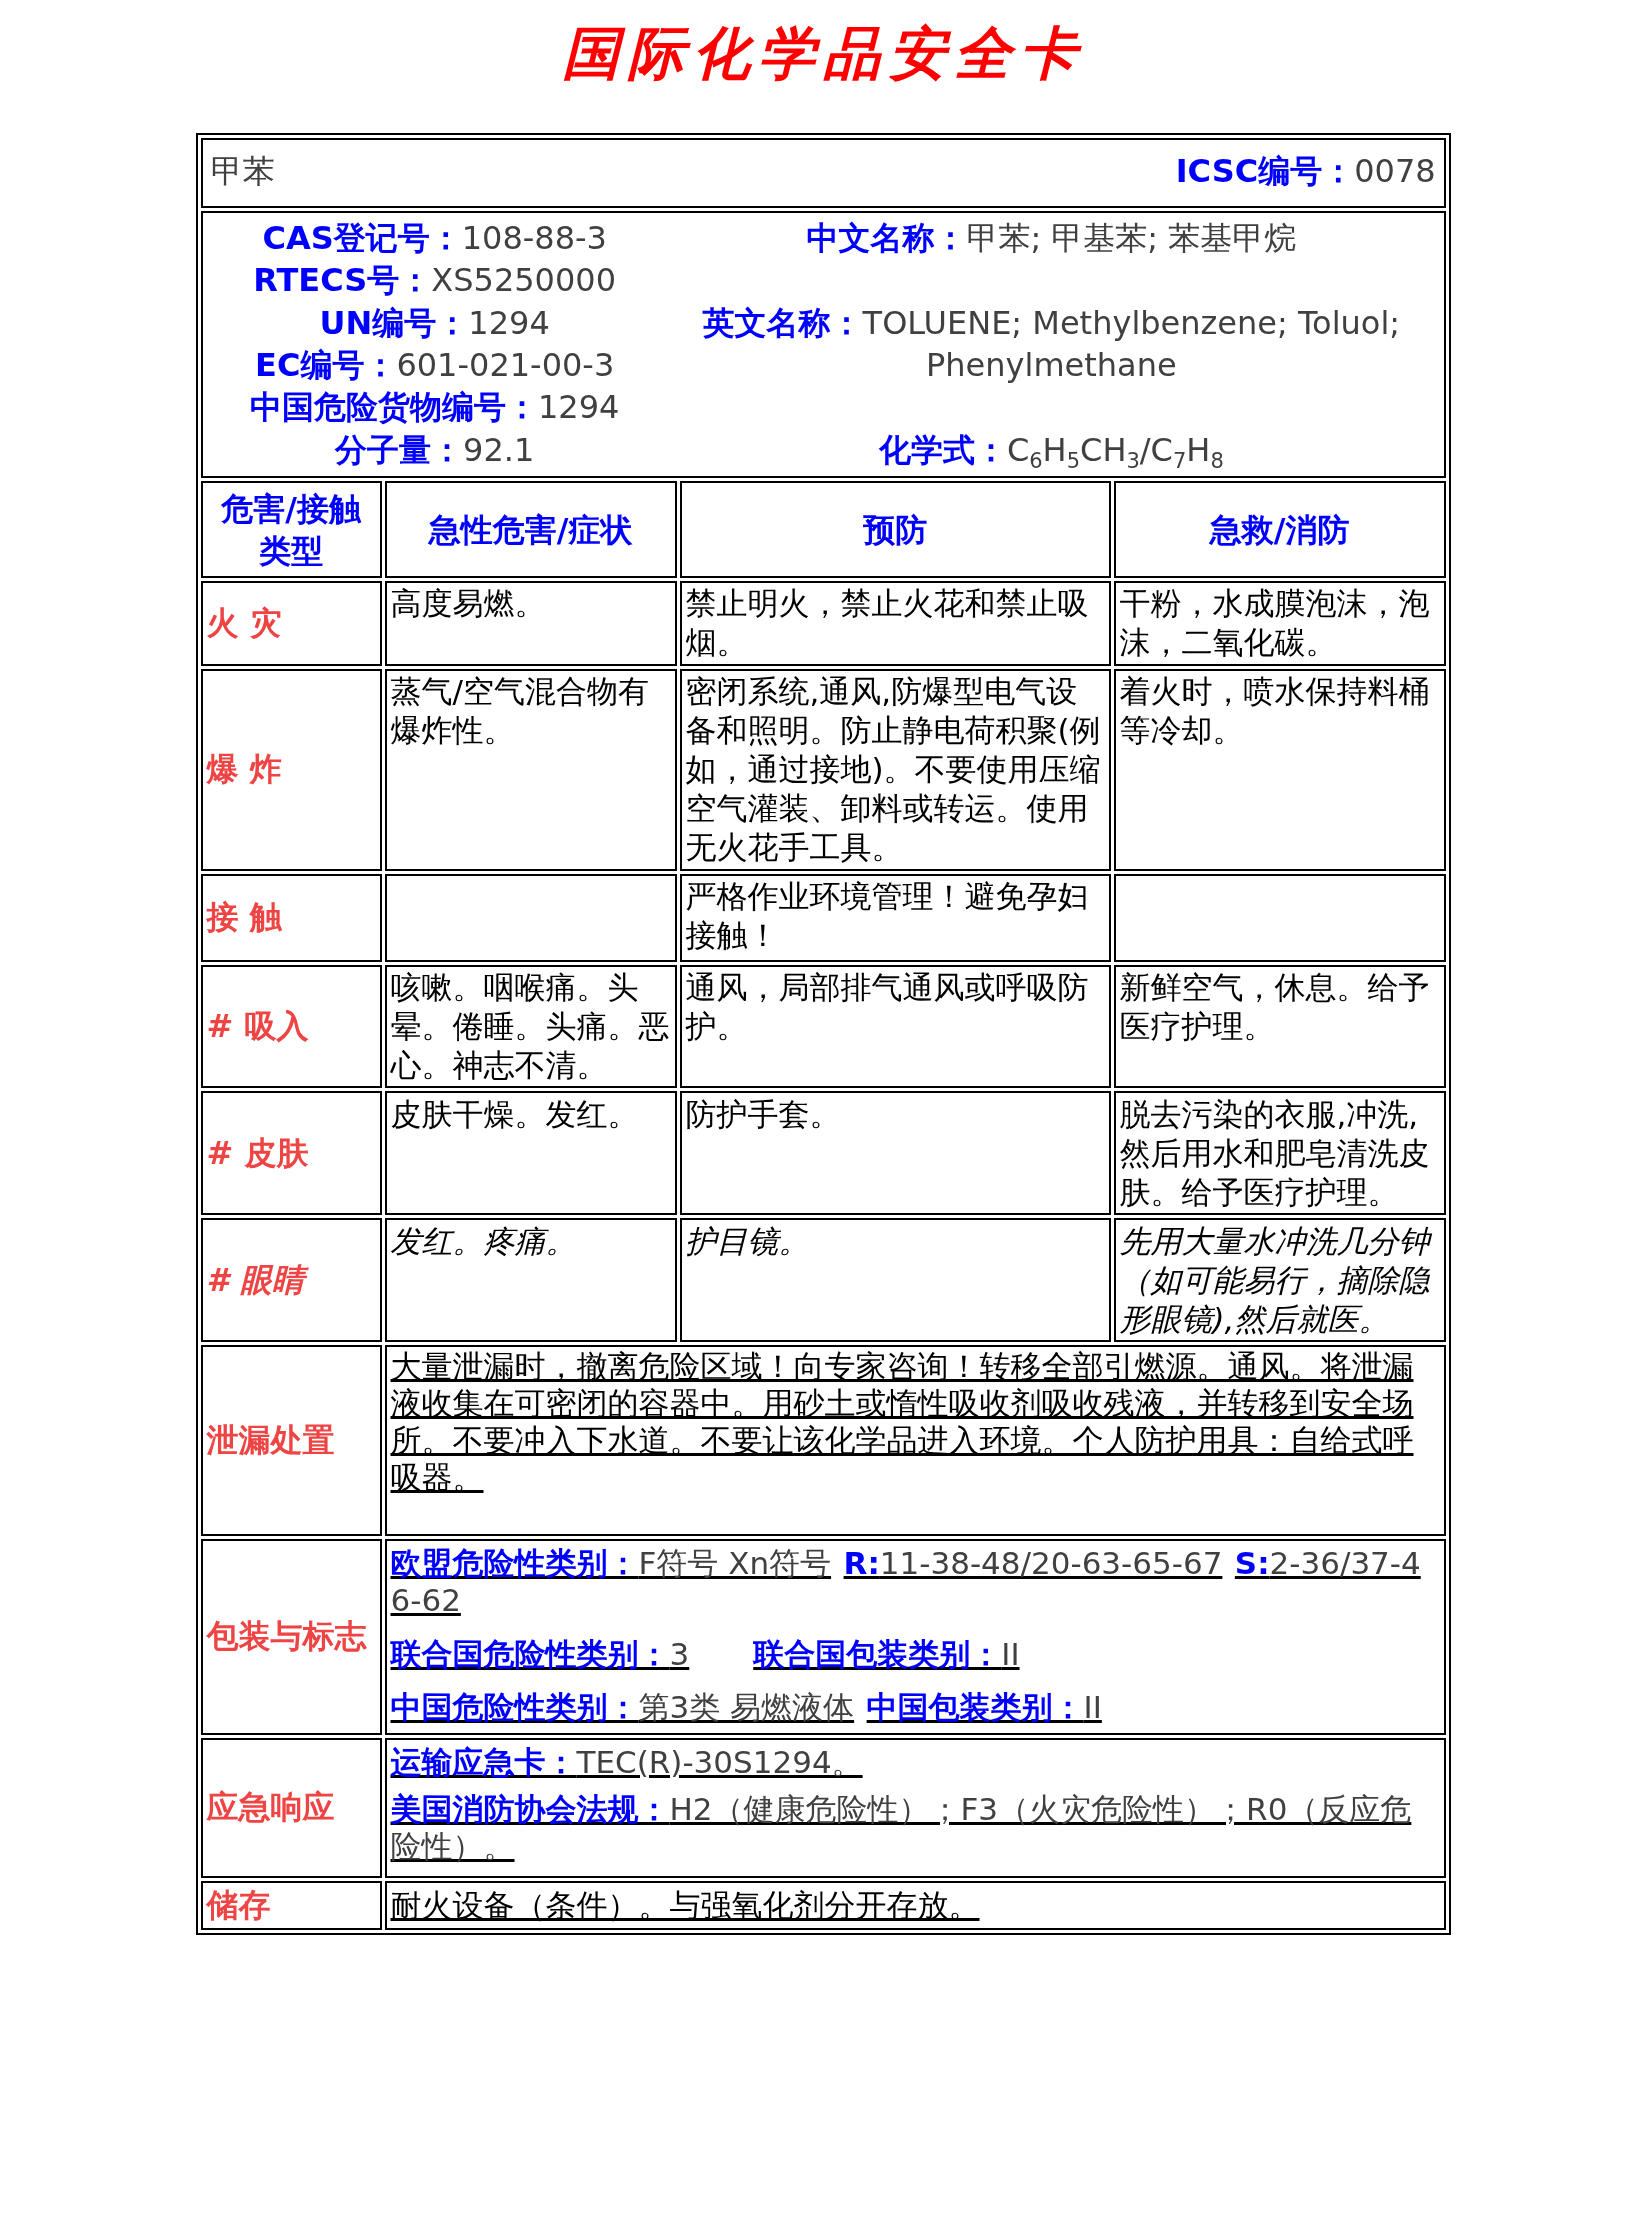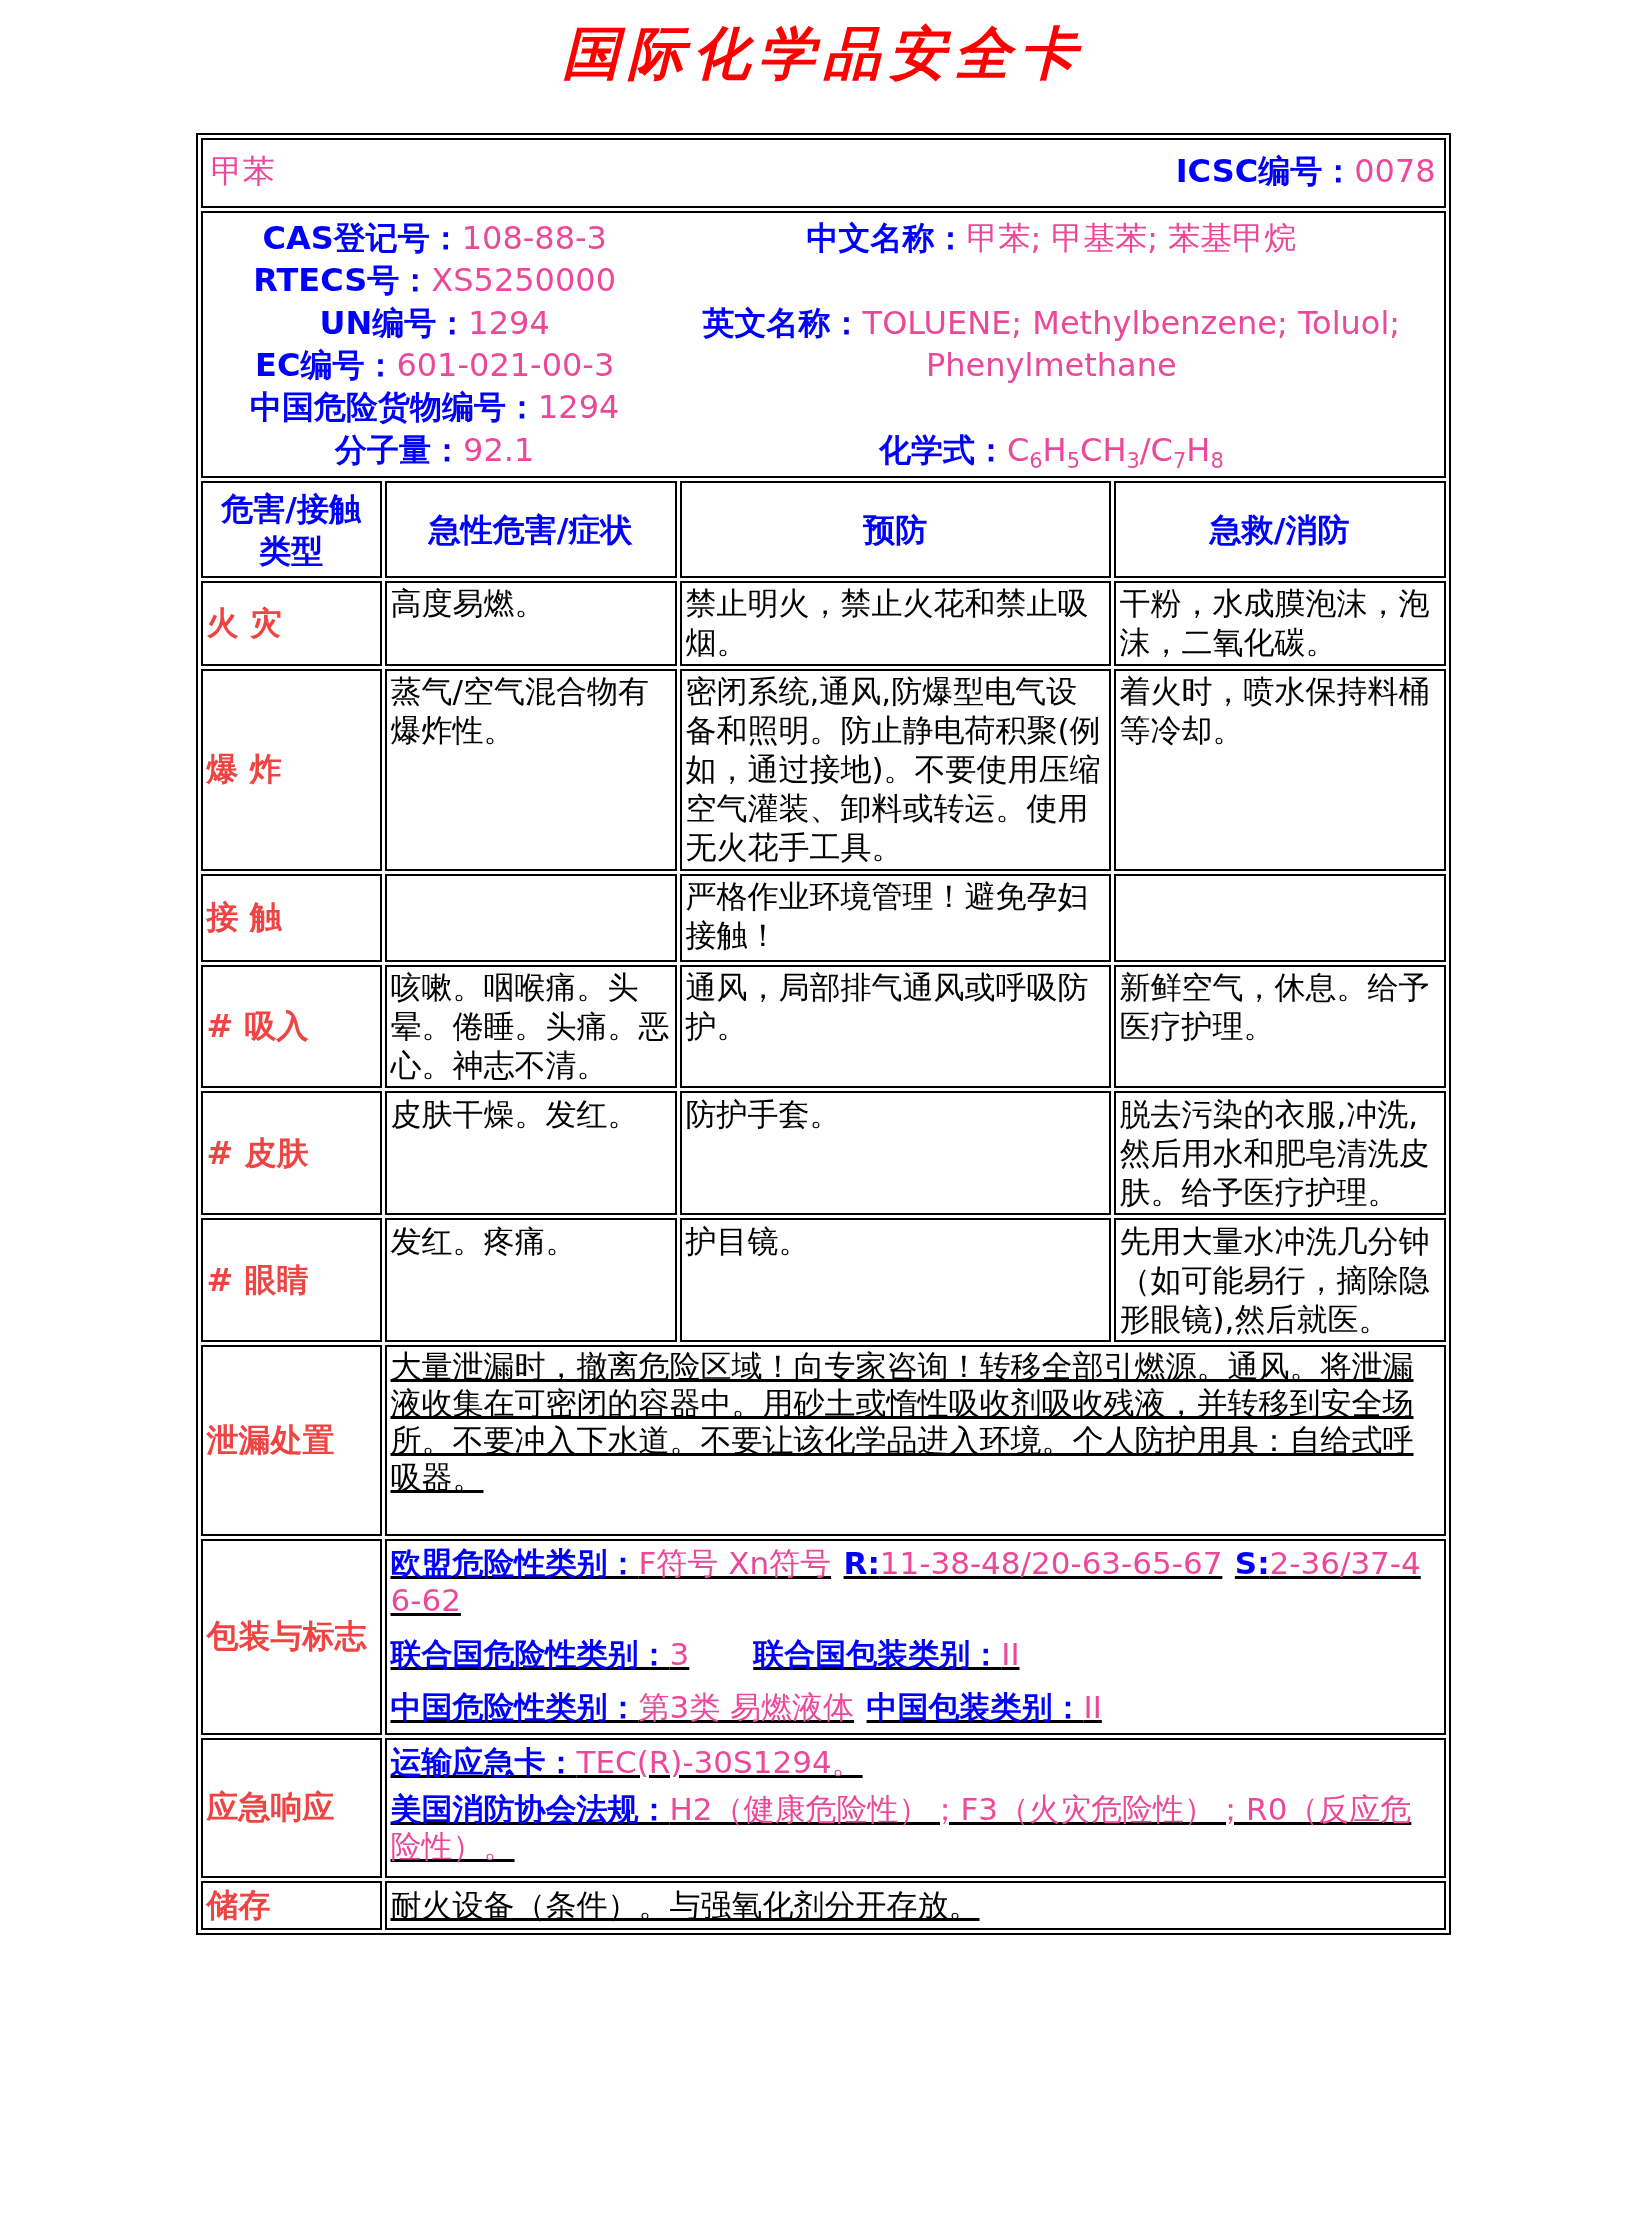--- a/index.html
+++ b/index.html
@@ -41,21 +41,21 @@
     border: 2.1px solid #000;
     background: #fff;
     vertical-align: top;
     font-size: 31px;
     line-height: 39px;
     padding: 1.4px 4.2px 1.4px 3.5px;
     overflow: hidden;
   }
 
   .lbl  { color: #0000ff; font-weight: bold; }
-  .val  { color: #ec4899; font-weight: normal; }
+  .val  { color: #404040; font-weight: normal; }
 
   
   td.rowlbl {
     color: #ef4444;
     font-weight: bold;
     text-align: left;
     vertical-align: middle;
     font-size: 32px;
   }
 
@@ -71,21 +71,21 @@
 
   
   tr.r-name  td { height: 70px; }
   tr.r-info  td { height: 267px; text-align: center; }
   tr.r-cols  td { height: 97px; }
   tr.r-fire  td { height: 82px; }
   tr.r-expl  td { height: 188px; }
   tr.r-cont  td { height: 88px; }
   tr.r-inh   td { height: 113px; }
   tr.r-skin  td { height: 121px; }
-  tr.r-eye   td { height: 117px; }
+  tr.r-eye   td { height: 117px; font-style: italic; }
   tr.r-ing   td { height: 82px; }
   tr.r-spill td { height: 191px; }
   tr.r-pack  td { height: 196px; }
   tr.r-emer  td { height: 140px; }
   tr.r-store td { height: 49px; }
 
   
   .name-flex {
     display: flex;
     justify-content: space-between;

